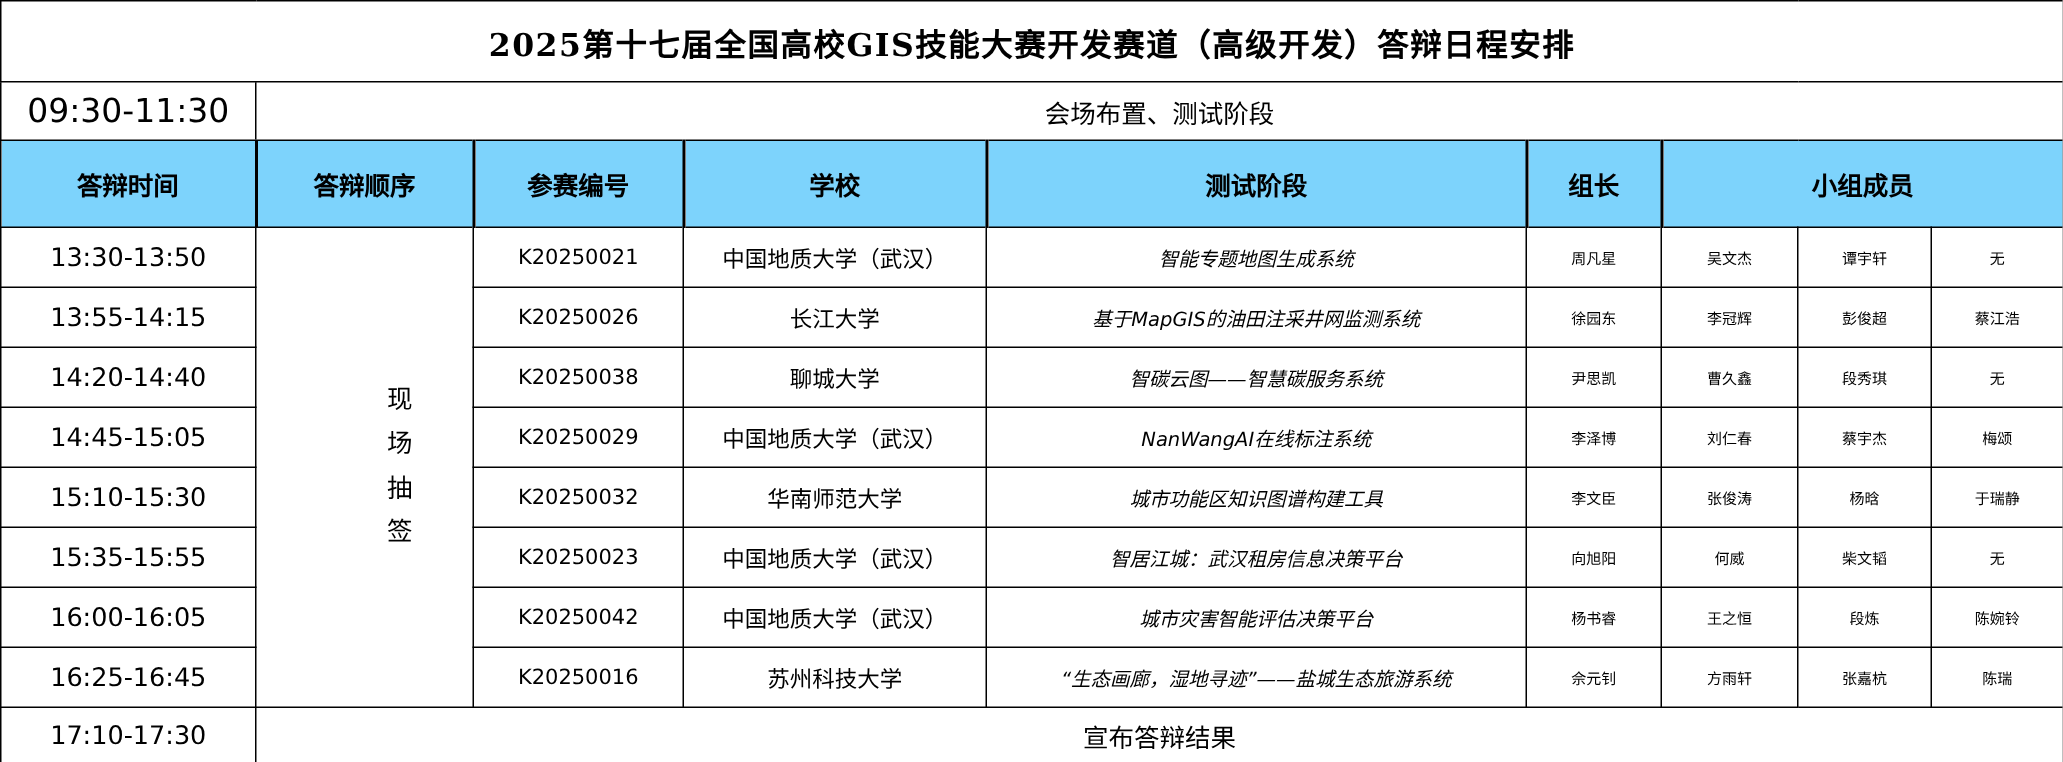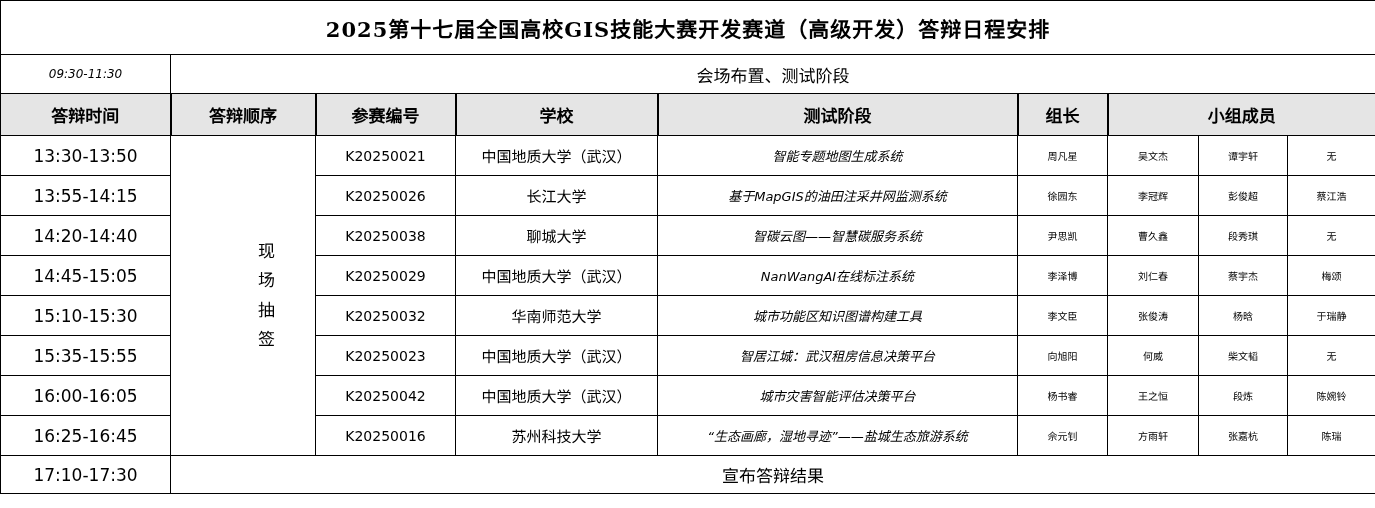--- a/index.html
+++ b/index.html
@@ -29,24 +29,24 @@
     white-space: nowrap;
   }
   tr.title-row td {
     height: 54px;
     font-family: "DejaVu Serif", serif;
     font-weight: bold;
     font-size: 21px;
     letter-spacing: 1px;
   }
   tr.stage-row td { height: 39px; font-size: 17px; }
-  tr.stage-row td.time-cell { font-size: 12px; font-style: italic; }
+  tr.stage-row td.time-cell { font-size: 22px; }
   tr.header-row td {
-    height: 42px;
-    background: #e5e5e5;
+    height: 58px;
+    background: #7dd3fc;
     font-weight: bold;
     font-size: 17px;
   }
   tr.header-row td + td { border-left: 2px solid #000000; }
   tr.data-row td { height: 40px; }
   td.time-cell { font-size: 17px; }
   td.draw-cell { vertical-align: middle; }
   .draw-text {
     display: inline-block;
     width: 1.1em;

